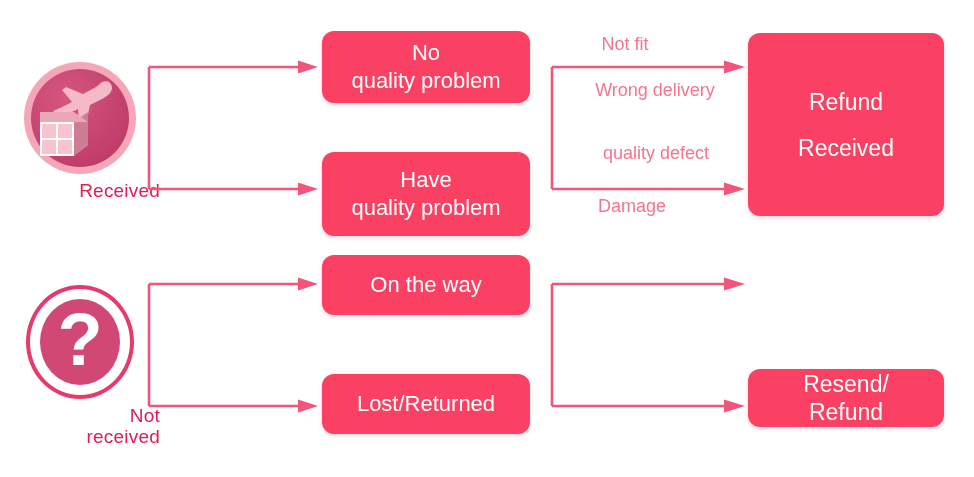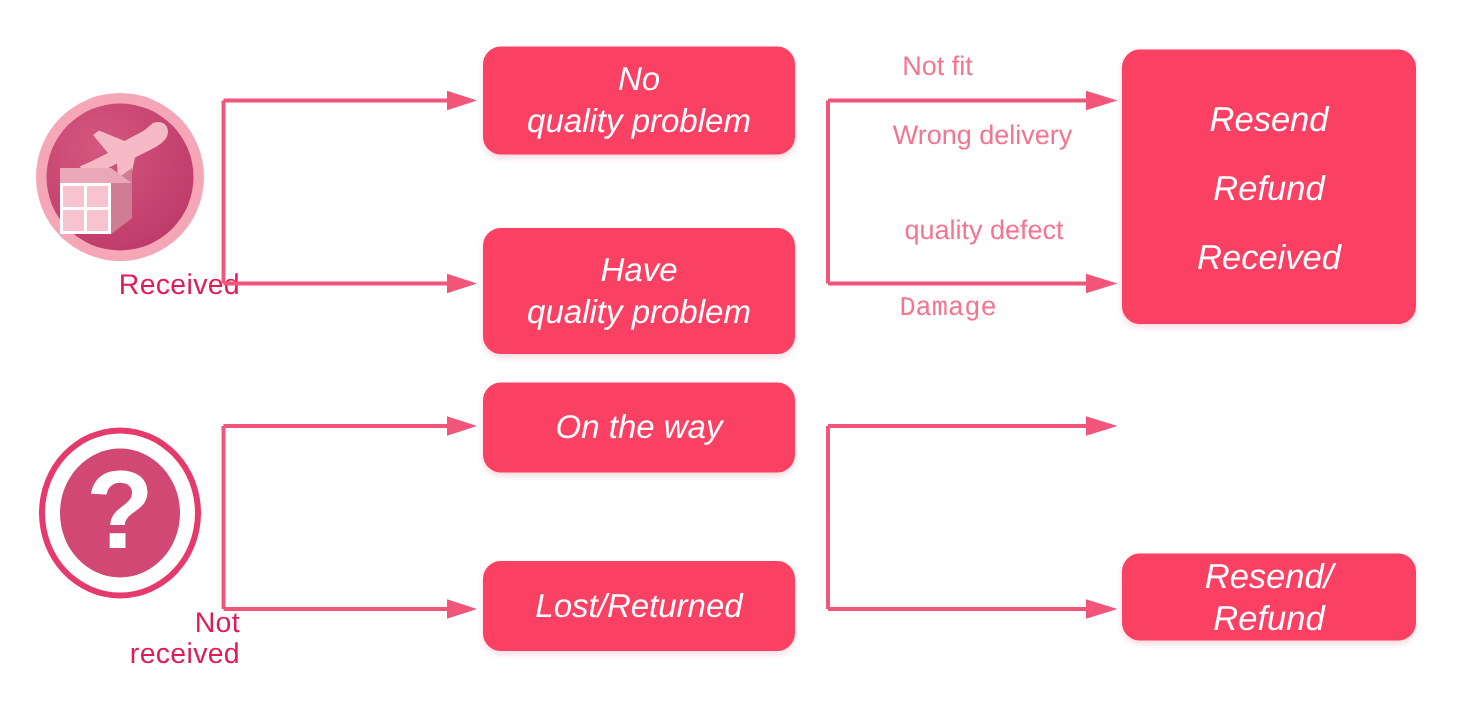--- a/index.html
+++ b/index.html
@@ -171,21 +171,20 @@
     display: flex;
     flex-direction: column;
     align-items: center;
     justify-content: center;
     text-align: center;
     box-shadow: 0 2px 4px rgba(210, 40, 80, 0.18);
   }
   .fbox .line {
     display: block;
     white-space: nowrap;
-    font-style: italic;
   }
   .fbox.size-mid .line { font-size: 22px; line-height: 28px; }
   .fbox.size-big .line { font-size: 23px; line-height: 28px; }
   .fbox.tall .line { margin: 9px 0; }
 
   
   .conn {
     position: absolute;
   }
   .conn svg { display: block; overflow: visible; }
@@ -259,42 +258,41 @@
     <svg width="210" height="136" viewBox="0 0 210 136">
       <path d="M3,7 L3,129 M3,7 L178,7 M3,129 L178,129" fill="none" stroke="#F2547A" stroke-width="2.6"></path>
       <path d="M175,0.5 L196,7 L175,13.5 Z" fill="#F2547A"></path>
       <path d="M175,122.5 L196,129 L175,135.5 Z" fill="#F2547A"></path>
     </svg>
   </div>
 
   <div class="mid-label" style="left:560px; top:32px; width:130px;">Not fit</div>
   <div class="mid-label" style="left:560px; top:78px; width:190px;">Wrong delivery</div>
   <div class="mid-label" style="left:566px; top:141px; width:180px;">quality defect</div>
-  <div class="mid-label" style="left:562px; top:194px; width:140px;font-family:Liberation Mono, monospace;">Damage</div>
+  <div class="mid-label" style="left:562px; top:194px; width:140px;">Damage</div>
 
   <div class="fbox size-mid" style="left:322px; top:31px; width:208px; height:72px;">
     <span class="line">No</span>
     <span class="line">quality problem</span>
   </div>
 
   <div class="fbox size-mid" style="left:322px; top:152px; width:208px; height:84px;">
     <span class="line">Have</span>
     <span class="line">quality problem</span>
   </div>
 
   <div class="fbox size-mid" style="left:322px; top:255px; width:208px; height:60px;">
     <span class="line">On the way</span>
   </div>
 
   <div class="fbox size-mid" style="left:322px; top:374px; width:208px; height:60px;">
     <span class="line">Lost/Returned</span>
   </div>
 
   <div class="fbox size-big tall" style="left:748px; top:33px; width:196px; height:183px;">
-    <span class="line">Resend</span>
     <span class="line">Refund</span>
     <span class="line">Received</span>
   </div>
 
 
   <div class="fbox size-big" style="left:748px; top:369px; width:196px; height:58px;text-align:center;">
     <span class="line">Resend/</span>
     <span class="line">Refund</span>
   </div>
 

